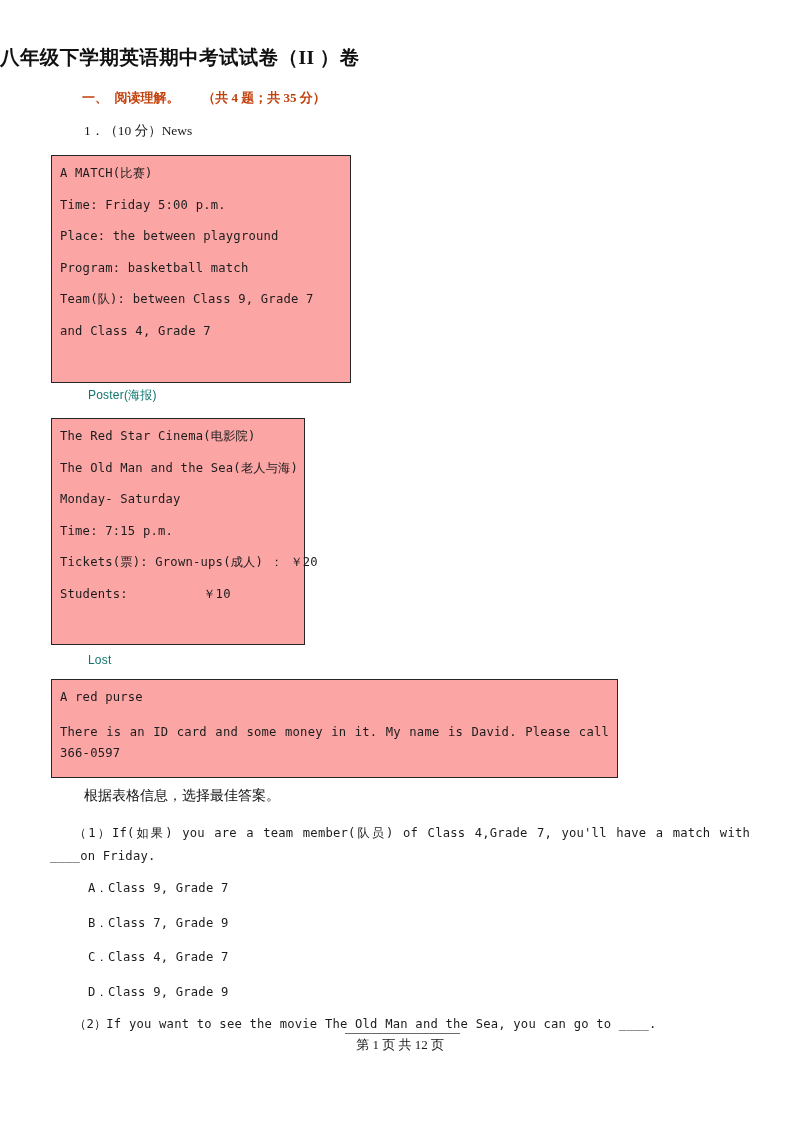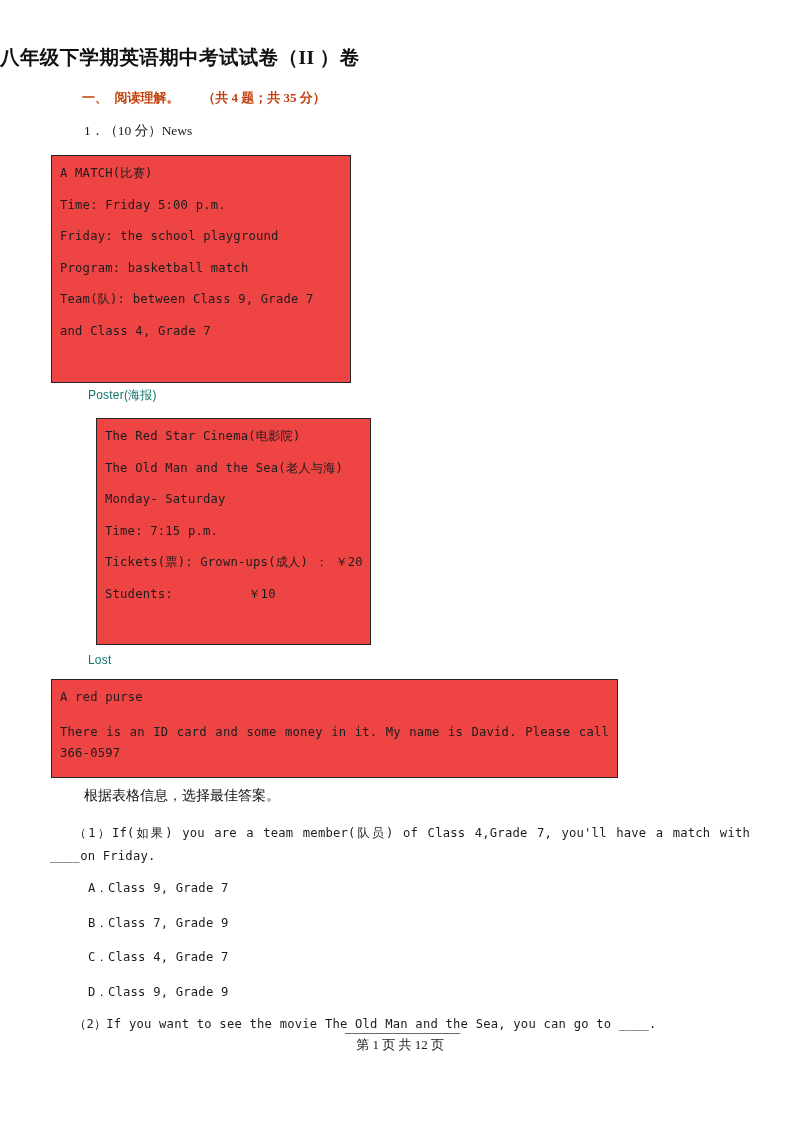--- a/index.html
+++ b/index.html
@@ -55,36 +55,36 @@
     font-size: 13.5px;
     white-space: pre;
     color: #1a1a1a;
   }
 
   
   .info-box {
     position: absolute;
     border: 1.3px solid #262626;
     box-sizing: border-box;
-    background: #ef4444;
+    background: #fca5a5;
     padding: 10px 0 8px 8px;
   }
   .info-box .line {
     font-family: "DejaVu Sans Mono", "Liberation Mono", monospace;
     font-size: 12.2px;
     color: #1c1c1c;
     letter-spacing: 0.2px;
     margin: 0 0 17.5px 0;
     white-space: pre;
     line-height: 1.15;
   }
   .info-box .line:last-child { margin-bottom: 0; }
 
   #box-match  { left: 51px;  top: 155px; width: 300px; height: 228px; }
-  #box-cinema { left: 51px;  top: 418px; width: 275px; height: 227px; margin-left: 45px; }
+  #box-cinema { left: 51px;  top: 418px; width: 254px; height: 227px; }
   #box-lost   { left: 51px;  top: 679px; width: 567px; height: 99px;  padding-right: 8px;}
 
   #box-lost .line.wrap {
     white-space: normal;
     text-align: justify;
     line-height: 1.75;
     margin-bottom: 0;
   }
 
   
@@ -175,21 +175,21 @@
 
   <div class="doc-title">八年级下学期英语期中考试试卷（II ）卷</div>
 
   <div class="section-heading">一、  阅读理解。       （共 4 题；共 35 分）</div>
 
   <div class="q-number-line">1．（10 分）News</div>
 
   <div class="info-box" id="box-match">
     <div class="line">A MATCH(比赛)</div>
     <div class="line">Time: Friday 5:00 p.m.</div>
-    <div class="line">Friday: the school playground</div>
+    <div class="line">Place: the between playground</div>
     <div class="line">Program: basketball match</div>
     <div class="line">Team(队): between Class 9, Grade 7</div>
     <div class="line">and Class 4, Grade 7</div>
   </div>
 
   <div class="caption" id="caption-poster">Poster(海报)</div>
 
   <div class="info-box" id="box-cinema">
     <div class="line">The Red Star Cinema(电影院)</div>
     <div class="line">The Old Man and the Sea(老人与海)</div>

